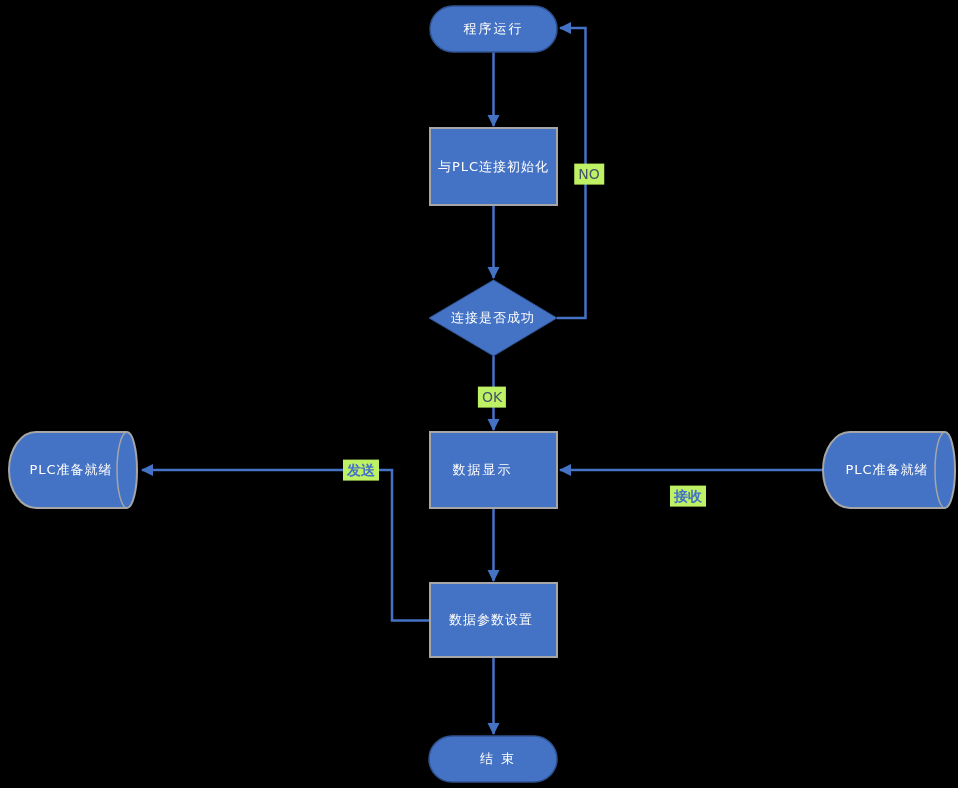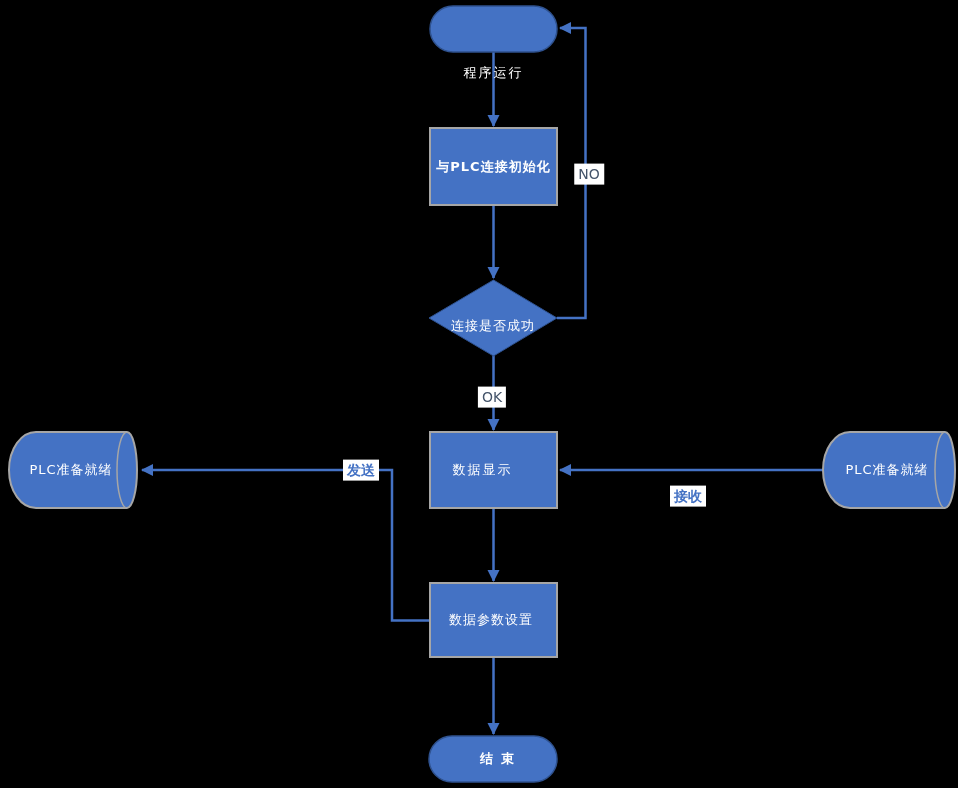--- a/index.html
+++ b/index.html
@@ -13,21 +13,21 @@
   .stage svg{position:absolute;left:0;top:0;}
   .node-label{
     position:absolute;
     display:flex;align-items:center;justify-content:center;
     color:#fff;font-size:13px;letter-spacing:1px;
     text-align:center;pointer-events:none;white-space:nowrap;
   }
   .edge-label{
     position:absolute;
     transform:translate(-50%,-50%);
-    background:#ffffff;
+    background:#bef264;
     font-size:14px;line-height:1.2;
     padding:2px 4px;white-space:nowrap;
   }
   .edge-label.dark{color:#44546A;}
   .edge-label.blue{color:#4472C4;font-weight:bold;}
   .ls2{letter-spacing:2px;}
   .ls8{letter-spacing:8px;padding-left:8px;}
 </style>
 </head>
 <body>
@@ -68,31 +68,31 @@
       <path d="M36 432 A27 38 0 0 0 36 508 L127 508 A10 38 0 0 0 127 432 Z" fill="#4472C4" stroke="#A6A6A6" stroke-width="2"></path>
       <path d="M127 432 A10 38 0 0 0 127 508" fill="none" stroke="#A6A6A6" stroke-width="1.5"></path>
     </g>
 
     <g>
       <path d="M850 432 A27 38 0 0 0 850 508 L945 508 A10 38 0 0 0 945 432 Z" fill="#4472C4" stroke="#A6A6A6" stroke-width="2"></path>
       <path d="M945 432 A10 38 0 0 0 945 508" fill="none" stroke="#A6A6A6" stroke-width="1.5"></path>
     </g>
   </svg>
 
-  <div class="node-label ls2" style="left:430px;top:6px;width:127px;height:46px;margin-top:44px;">程序运行</div>
+  <div class="node-label ls2" style="left:430px;top:6px;width:127px;height:46px;">程序运行</div>
 
-  <div class="node-label" style="left:430px;top:128px;width:127px;height:77px;font-weight:bold;">与PLC连接初始化</div>
+  <div class="node-label" style="left:430px;top:128px;width:127px;height:77px;">与PLC连接初始化</div>
 
-  <div class="node-label" style="left:429px;top:288px;width:128px;height:76px;text-align:center;">连接是否成功</div>
+  <div class="node-label" style="left:429px;top:280px;width:128px;height:76px;text-align:center;">连接是否成功</div>
 
   <div class="node-label ls2" style="left:430px;top:432px;width:105px;height:76px;">数据显示</div>
 
   <div class="node-label" style="left:430px;top:583px;width:122px;height:74px;">数据参数设置</div>
 
-  <div class="node-label ls8" style="left:429px;top:736px;width:128px;height:46px;font-weight:bold;">结束</div>
+  <div class="node-label ls8" style="left:429px;top:736px;width:128px;height:46px;">结束</div>
 
   <div class="node-label" style="left:10px;top:432px;width:122px;height:76px;">PLC准备就绪</div>
 
   <div class="node-label" style="left:825px;top:432px;width:124px;height:76px;">PLC准备就绪</div>
 
   <div class="edge-label dark" style="left:589px;top:174px;">NO</div>
 
   <div class="edge-label dark" style="left:492px;top:397px;text-align:right;">OK</div>
 
   <div class="edge-label blue" style="left:688px;top:496px;">接收</div>

